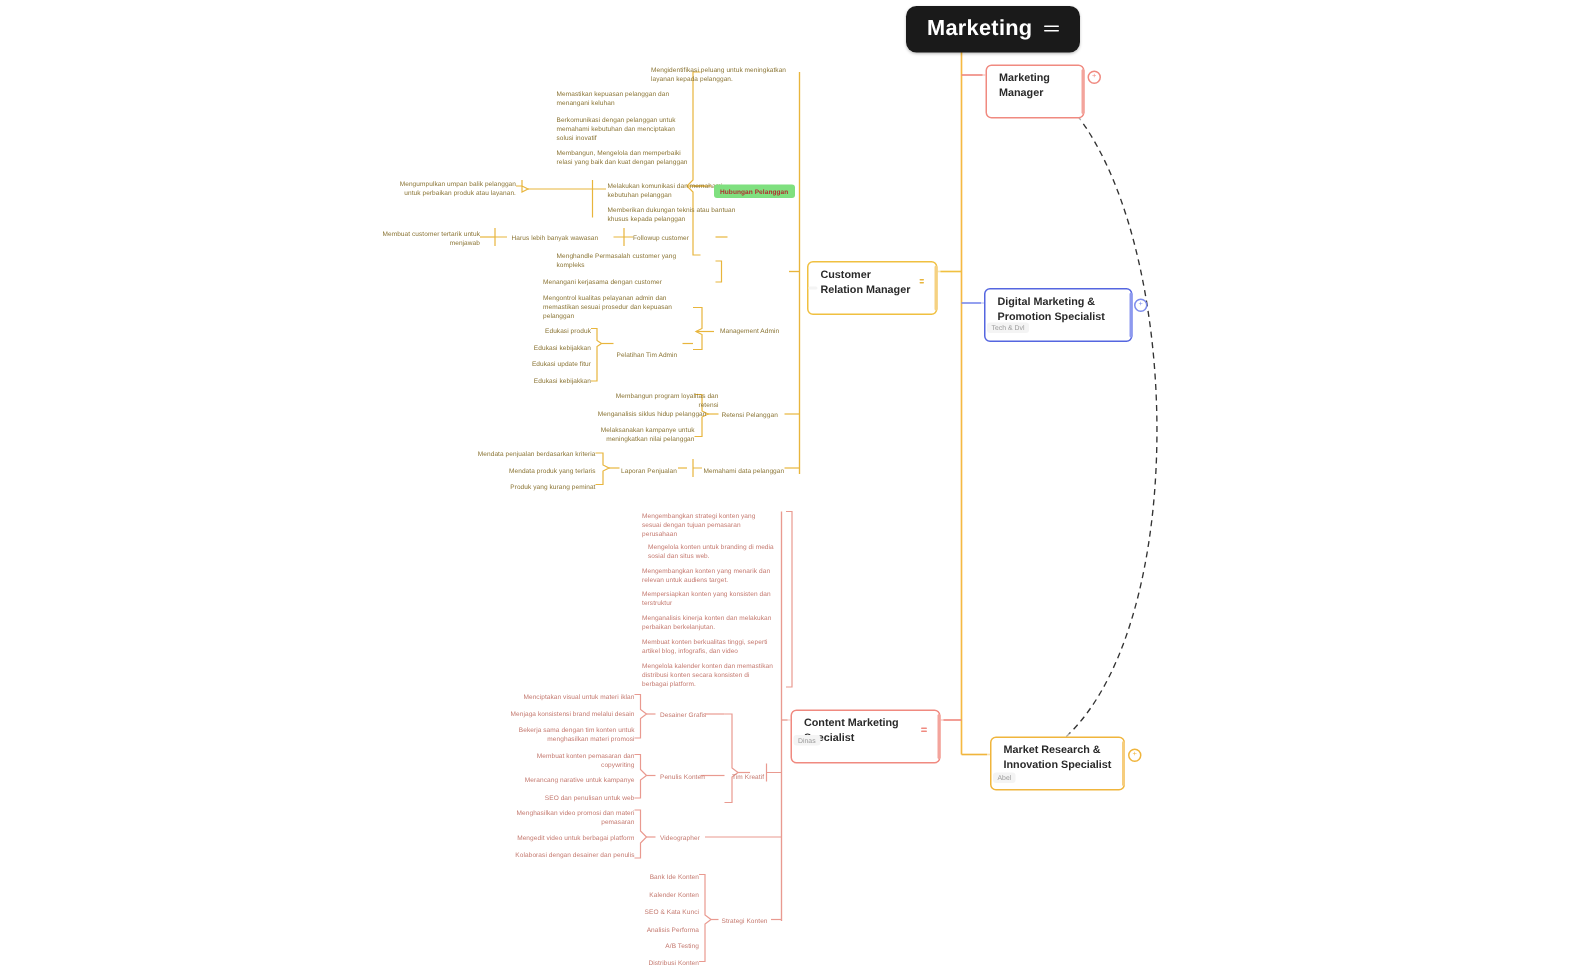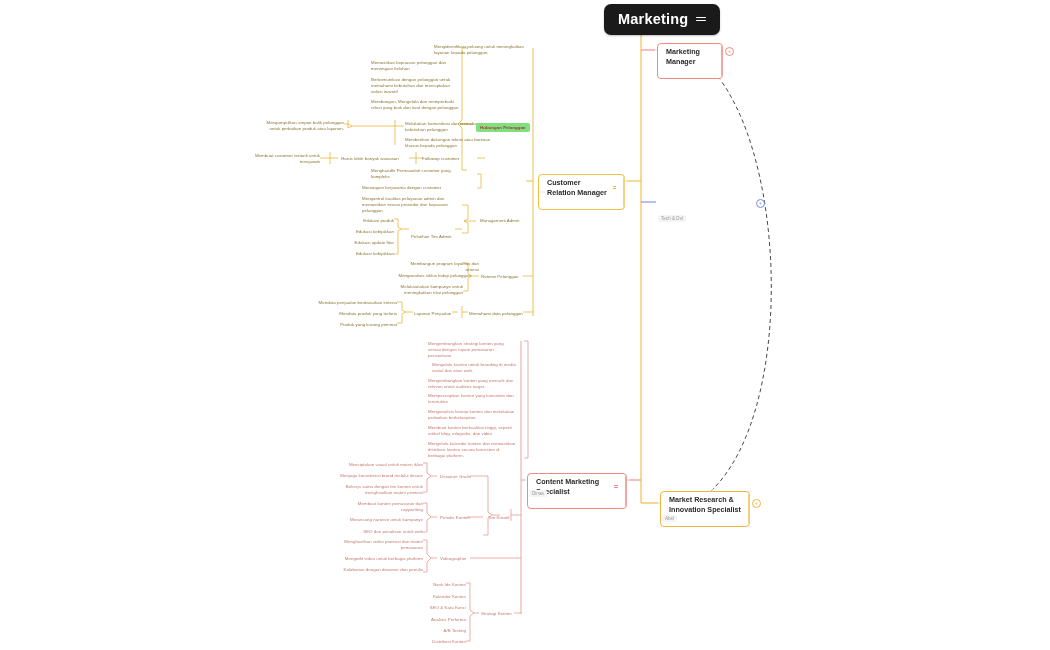--- a/index.html
+++ b/index.html
@@ -188,20 +188,24 @@
   <div class="node rolebox yellow" style="left:538px;top:174px;width:87px;">
     <span>Customer Relation Manager</span>
     <span class="hamb small y">
         <i></i>
         <i></i>
       </span>
     <span class="edgebar"></span>
   </div>
   <span class="sublabel" style="left:539px;top:191px;"></span>
 
+  <div class="node rolebox blue" style="left:656px;top:192px;width:99px;">
+    <span>Digital Marketing &amp; Promotion Specialist</span>
+    <span class="edgebar"></span>
+  </div>
   <span class="badge blue" style="left:756px;top:199px;">+</span>
   <span class="sublabel" style="left:658px;top:215px;">Tech &amp; Dvl</span>
 
   <div class="node rolebox red" style="left:527px;top:473px;width:100px;">
     <span>Content Marketing Specialist</span>
     <span class="hamb small">
         <i></i>
         <i></i>
       </span>
     <span class="edgebar"></span>

